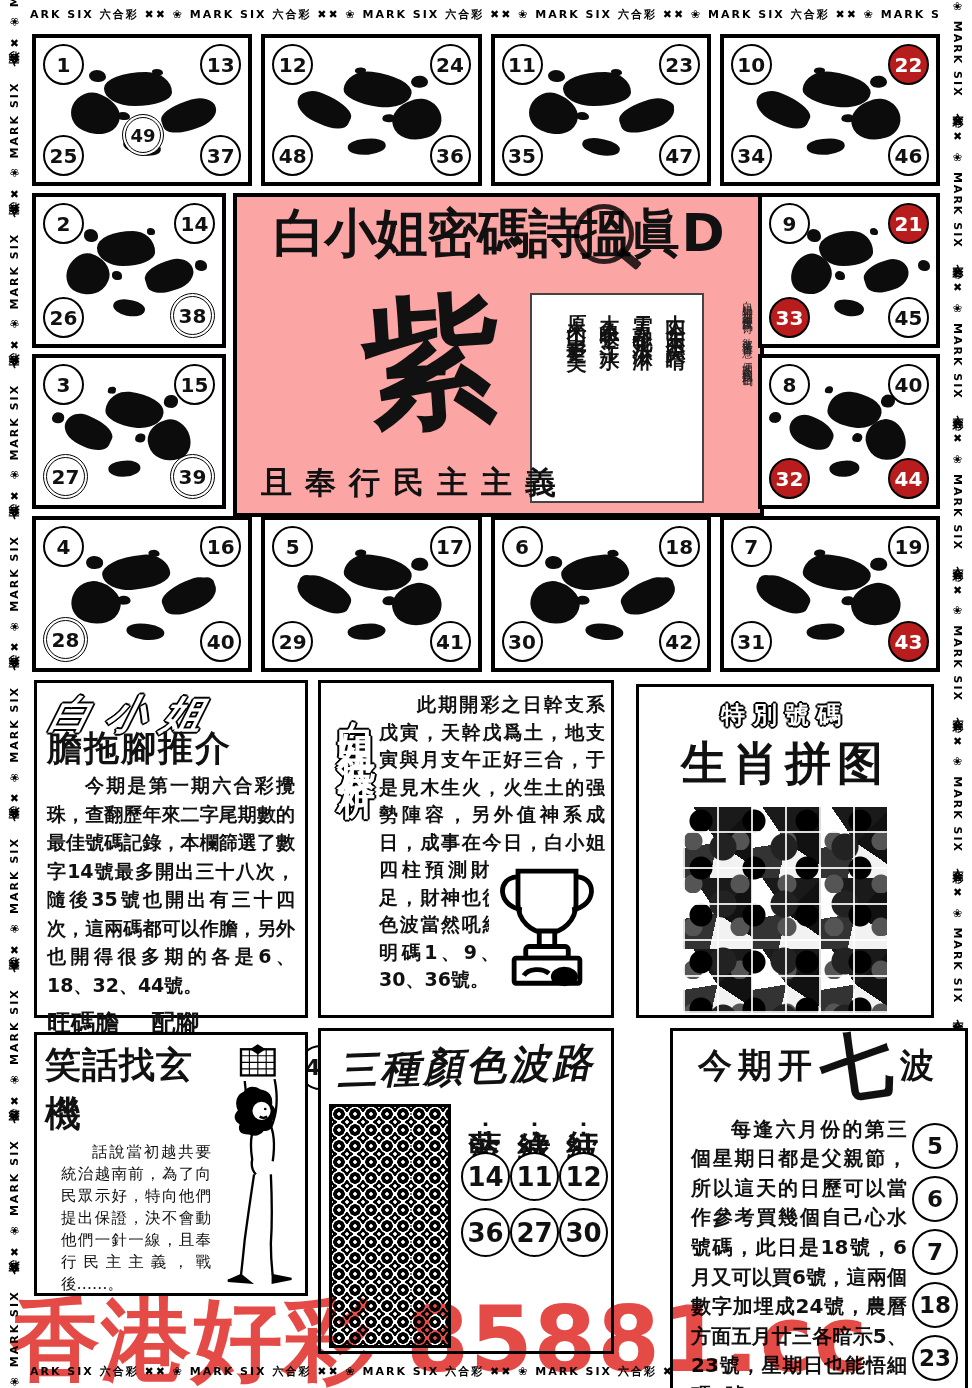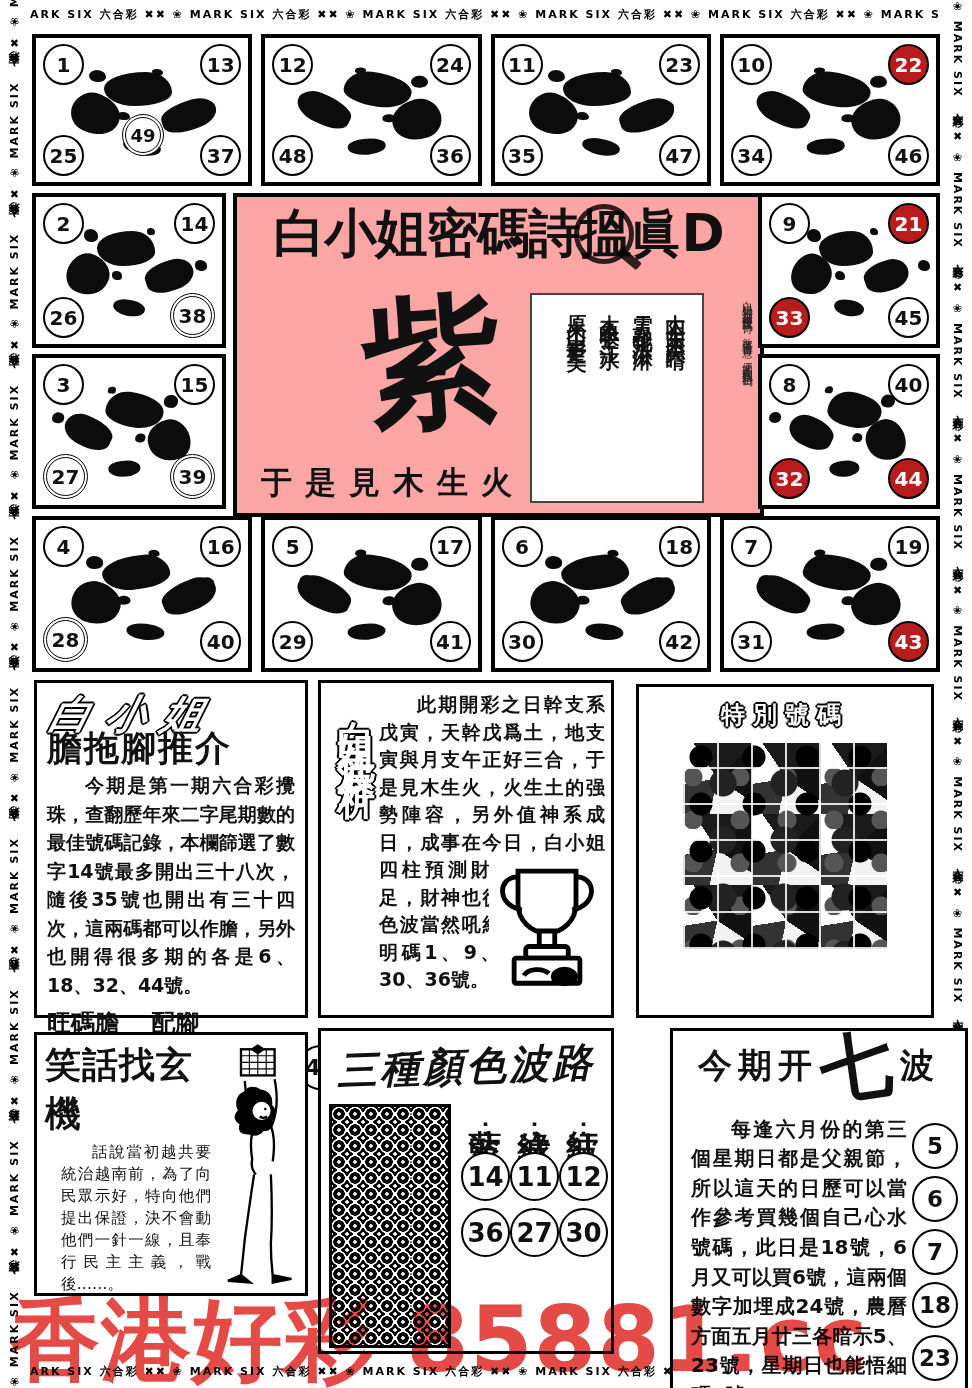--- a/index.html
+++ b/index.html
@@ -237,21 +237,21 @@
       </div>
       <div class="bigchar">紫</div>
       <div class="poembox">
         <span>太阳东大照天晴</span>
         <span>雪人融化水淋淋</span>
         <span>大象吸干三江水</span>
         <span>原来山上影更美</span>
       </div>
       <div class="poemnote">白小姐特别来献神童数码诗，欲要猜透诗意，便从图宣找到密码。</div>
       <div class="cb-poem">
-        <div>于是見木生火</div>
+        <div>且奉行民主主義</div>
       </div>
     </div>
 
     <div class="col-right">
       <div class="panel">
         <div class="ink">
             <i class="a"></i>
             <i class="b"></i>
             <i class="c"></i>
             <i class="d"></i>
@@ -372,20 +372,21 @@
             <rect x="26" y="102" width="68" height="26" rx="2"></rect>
           </g>
           <ellipse cx="78" cy="121" rx="14" ry="10" fill="#000"></ellipse>
           <path d="M36 120 a15 10 0 0 1 26 -2" fill="none" stroke="#000" stroke-width="5"></path>
         </svg>
       </div>
     </div>
 
     <div class="box box-shengxiao">
       <div class="sx-header hollow">特別號碼</div>
+      <div class="sx-title">生肖拼图</div>
       <div class="puzzle"></div>
     </div>
   </div>
 
   <div class="row5">
     <div class="box box-joke">
       <div class="womanwrap">
         <svg width="84" height="248" viewBox="0 0 90 260" fill="none" stroke="#000" stroke-width="2.5">
           <rect x="30" y="6" width="36" height="28" fill="#fff"></rect>
           <path d="M30 13 h36 M30 20 h36 M30 27 h36 M39 6 v28 M48 6 v28 M57 6 v28" stroke-width="1.2"></path>

